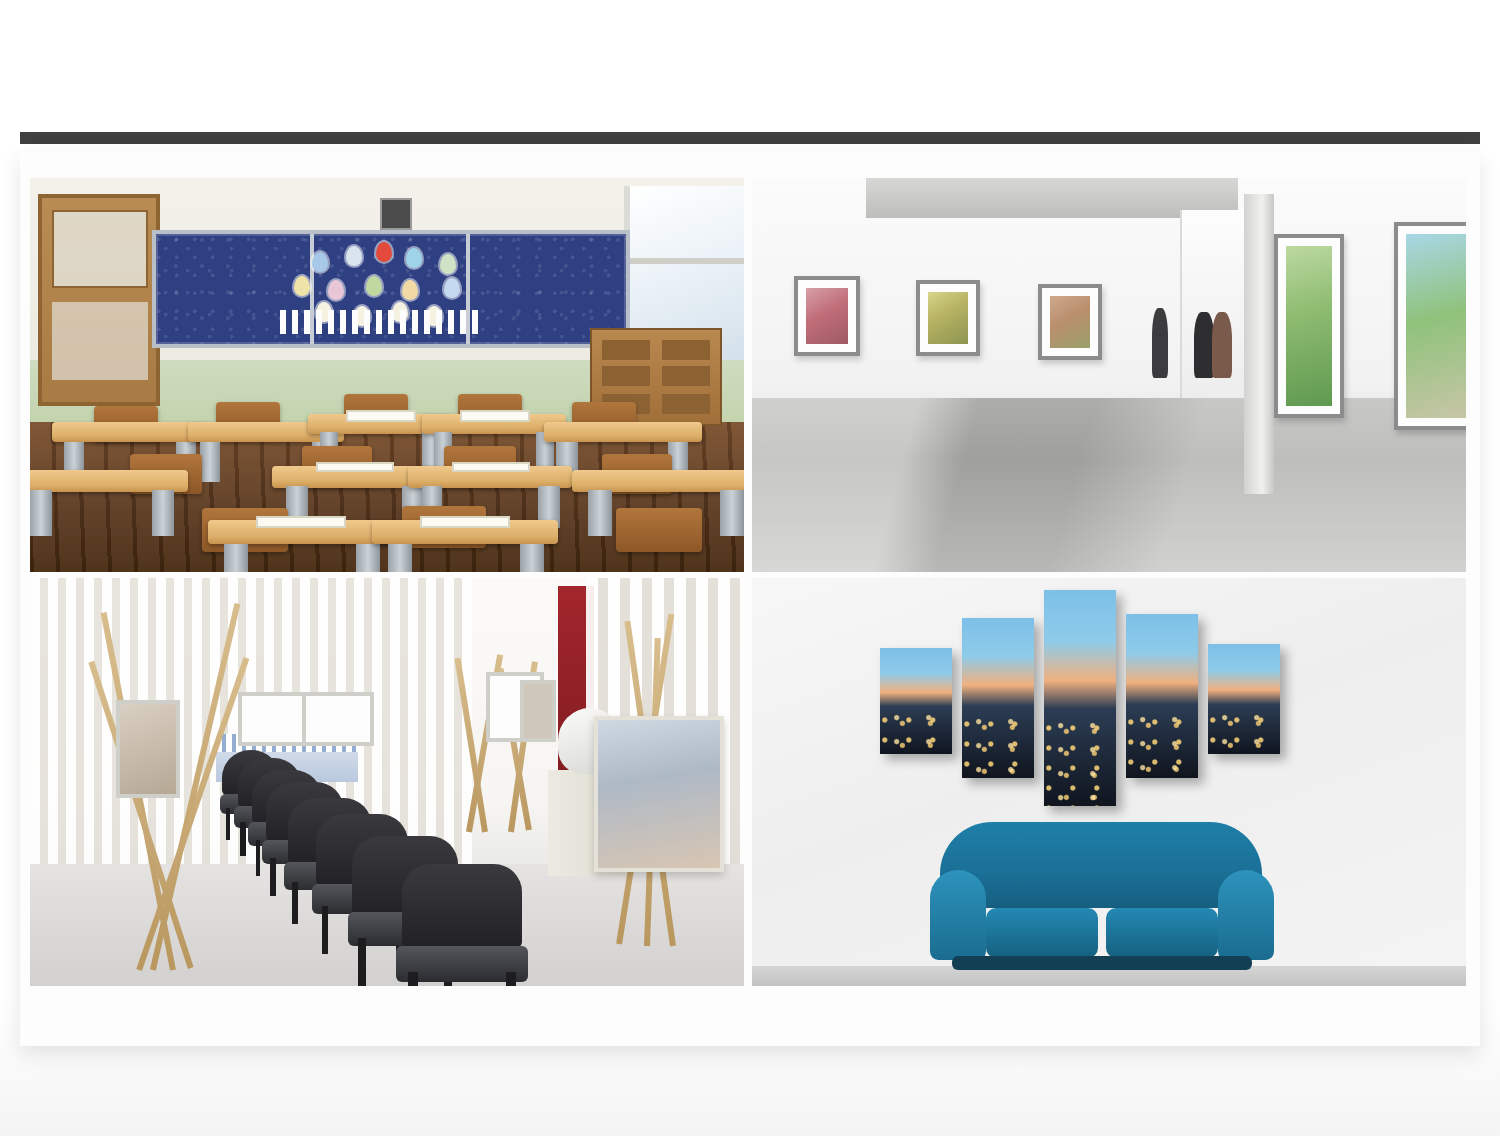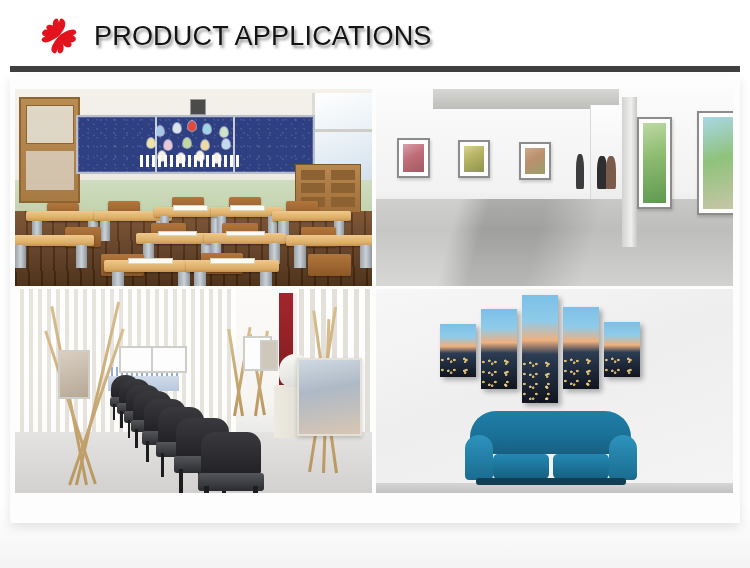--- a/index.html
+++ b/index.html
@@ -356,35 +356,20 @@
     position:absolute; left:6%; bottom:0; width:88%; height:9%;
     background:#123f53; border-radius:3px;
   }
 </style>
 </head>
 <body>
 
 <div class="page">
 
   <div class="header">
-    <div class="header-inner">
-      <span class="flower-icon">
-        <svg viewBox="0 0 100 100" width="42" height="42" aria-hidden="true">
-          <g fill="#e2131d">
-            <path d="M50 50 C36 34 30 18 40 10 C48 4 50 16 50 20 C50 16 52 4 60 10 C70 18 64 34 50 50 Z"></path>
-            <path d="M50 50 C68 44 86 44 88 56 C89 65 77 62 73 60 C77 63 85 72 76 76 C65 81 55 68 50 50 Z"></path>
-            <path d="M50 50 C60 66 66 82 56 90 C48 96 46 84 46 80 C46 84 44 96 36 90 C26 82 36 66 50 50 Z"></path>
-            <path d="M50 50 C32 56 14 56 12 44 C11 35 23 38 27 40 C23 37 15 28 24 24 C35 19 45 32 50 50 Z"></path>
-            <path d="M50 50 C66 38 84 30 90 38 C95 45 84 48 80 48 C85 49 95 54 88 62 C80 70 66 62 50 50 Z"></path>
-            <path d="M50 50 C34 62 16 70 10 62 C5 55 16 52 20 52 C15 51 5 46 12 38 C20 30 34 38 50 50 Z"></path>
-          </g>
-        </svg>
-      </span>
-      <span class="page-title">PRODUCT APPLICATIONS</span>
-    </div>
     <div class="header-rule"></div>
   </div>
 
   <div class="panel">
     <div class="grid">
 
       <div class="cell">
         <div class="scene">
           <div class="cls-wall-top"></div>
           <div class="cls-wall-bot"></div>

